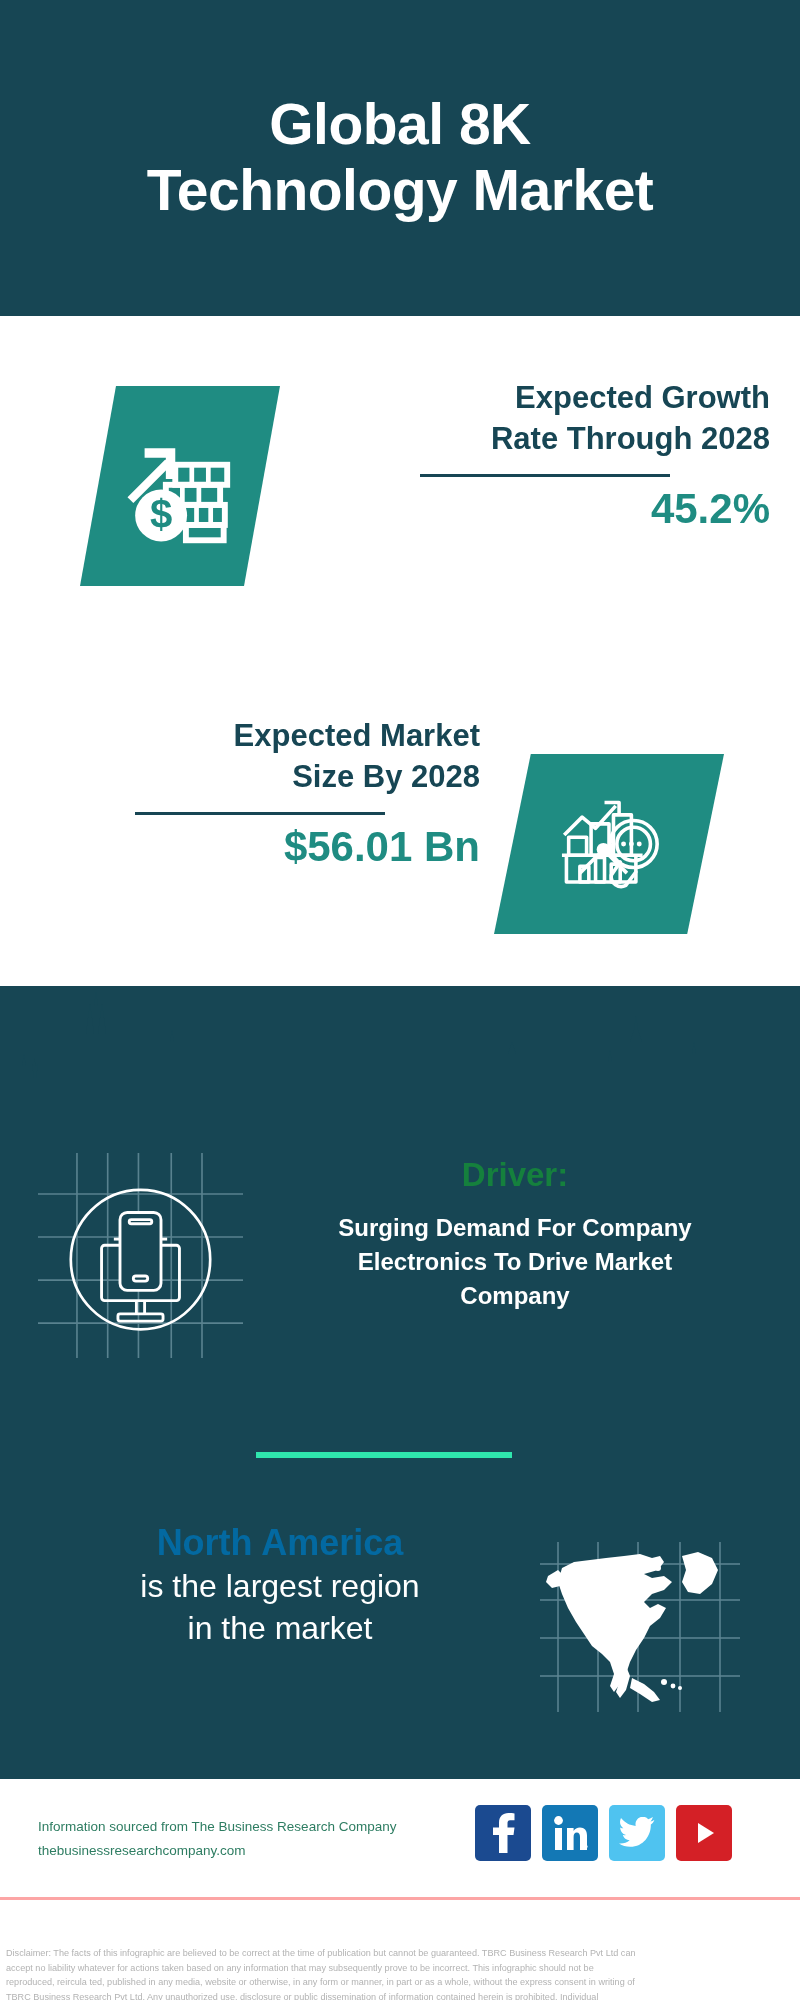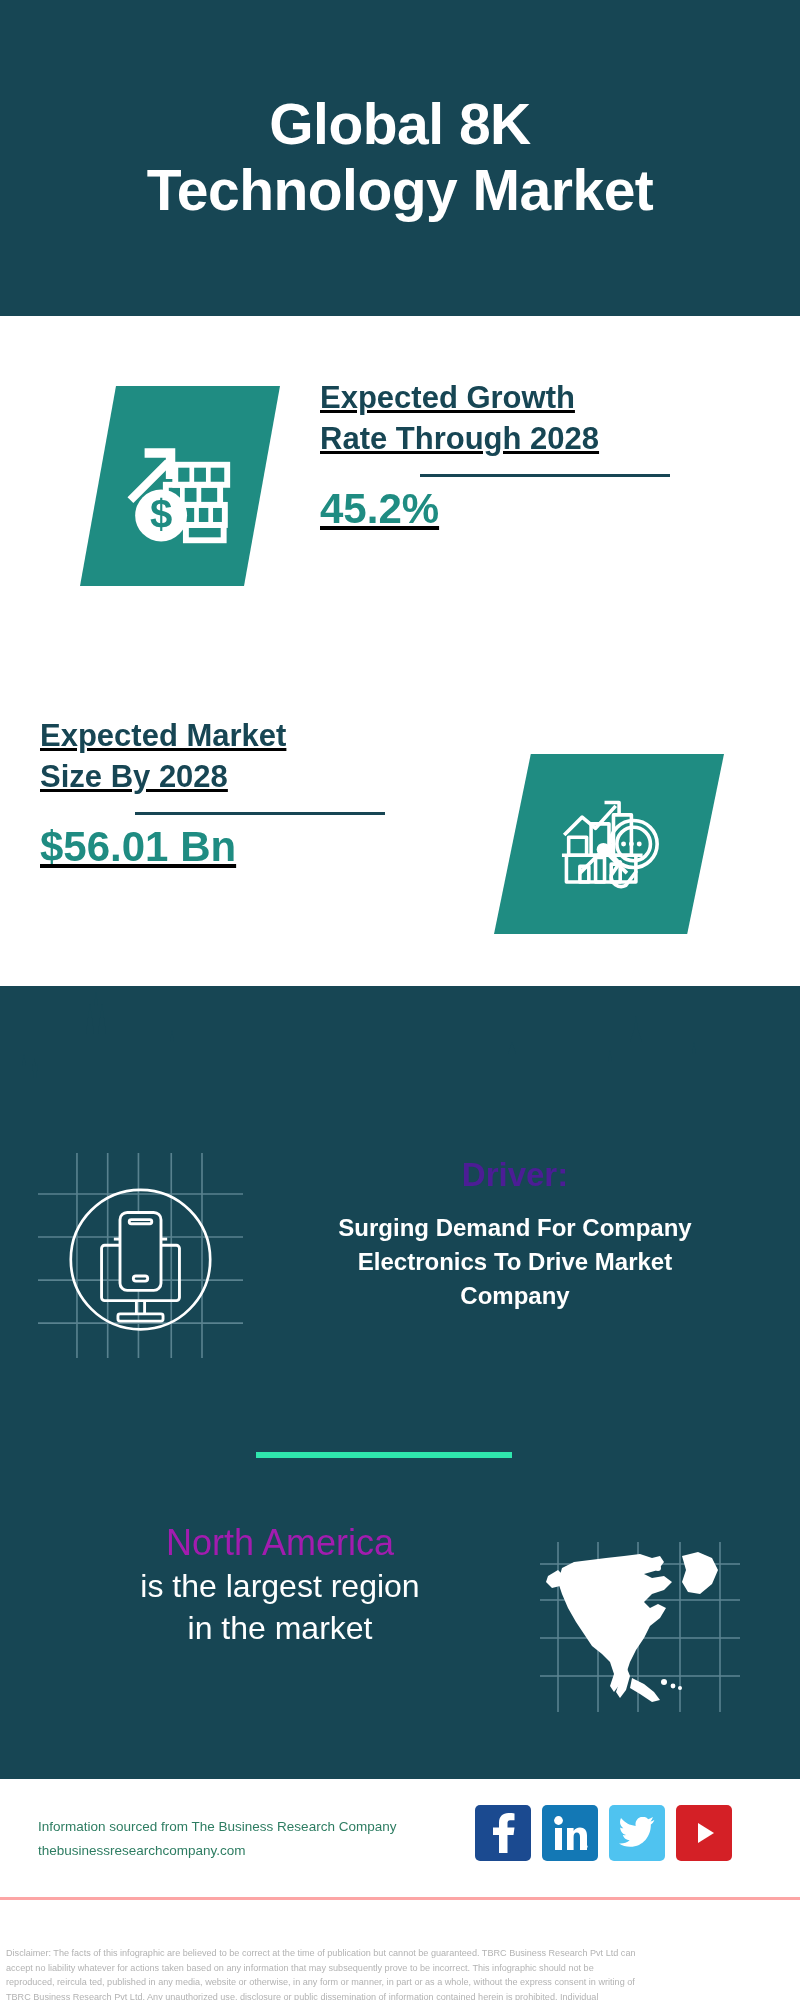--- a/index.html
+++ b/index.html
@@ -57,22 +57,21 @@
     left:494px; top:754px;
     width:230px; height:180px;
     clip-path:polygon(16% 0%, 100% 0%, 84% 100%, 0% 100%);
   }
   .plate-icon { width:118px; height:118px; display:block; }
   .plate-2 .plate-icon { width:112px; height:112px; }
 
   
   .stat {
     position:absolute;
-    text-align:left;
-    text-decoration:underline;
+    text-align:right;
   }
   .stat-1 { left:320px; top:378px; width:450px; }
   .stat-2 { left:40px; top:716px; width:440px; }
   .stat-label {
     color:#174654;
     font-size:31px;
     font-weight:bold;
     line-height:1.32;
   }
   .stat-rule {
@@ -107,21 +106,21 @@
   .driver-art {
     position:absolute; left:38px; top:8px;
     width:205px; height:205px;
   }
   .driver-text {
     position:absolute; left:255px; top:10px;
     width:520px;
     text-align:center;
   }
   .driver-heading {
-    color:#4c1d95;
+    color:#15803d;
     font-size:33px;
     font-weight:bold;
     line-height:1.2;
     margin-bottom:16px;
   }
   .driver-body {
     color:#ffffff;
     font-size:24px;
     font-weight:bold;
     line-height:1.42;
@@ -138,23 +137,23 @@
   .region-row {
     position:absolute; left:0; top:1520px;
     width:800px; height:200px;
   }
   .region-text {
     position:absolute; left:30px; top:0;
     width:500px;
     text-align:center;
   }
   .region-heading {
-    color:#a21caf;
+    color:#0369a1;
     font-size:36px;
-    font-weight:normal;
+    font-weight:bold;
     line-height:1.28;
   }
   .region-body {
     color:#ffffff;
     font-size:32px;
     line-height:1.3;
   }
   .region-art {
     position:absolute; left:540px; top:22px;
     width:200px; height:170px;

